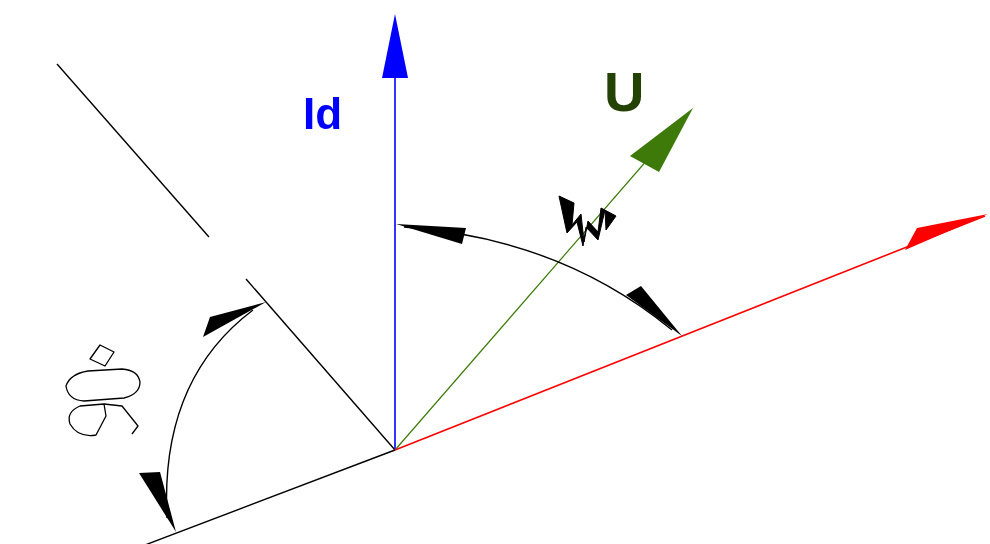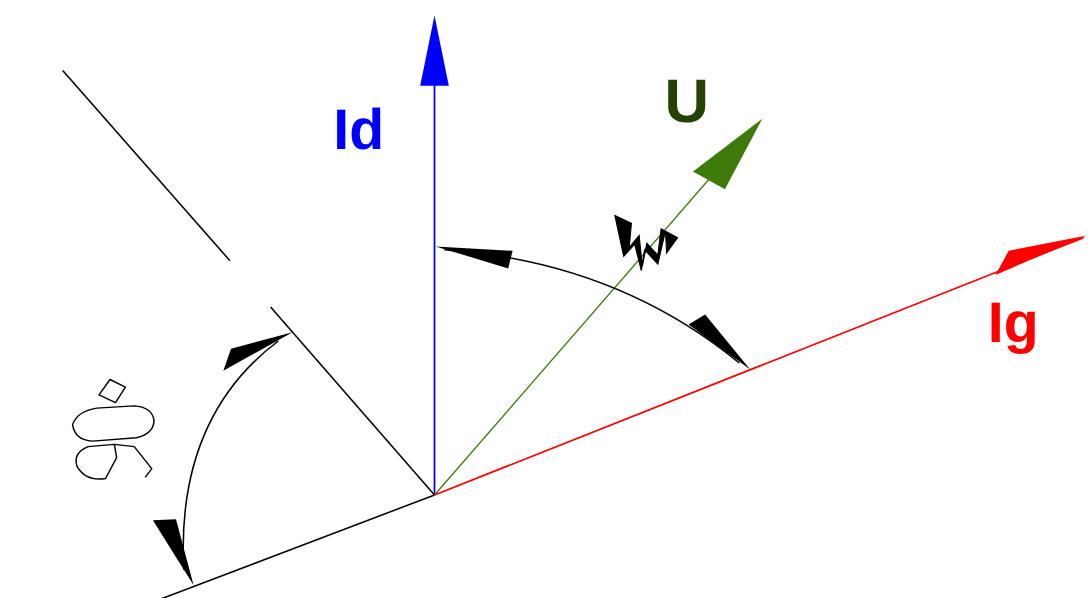--- a/index.html
+++ b/index.html
@@ -28,21 +28,21 @@
     position: absolute;
     font-family: "Liberation Sans", sans-serif;
     font-weight: bold;
     line-height: 1;
     white-space: pre;
     user-select: none;
   }
   #label-id {
     left: 303px;
     top: 92px;
-    font-size: 52px;
+    font-size: 44px;
     color: #0000ff;
   }
   #label-u {
     left: 604px;
     top: 64px;
     font-size: 56px;
     color: #254205;
   }
   #label-ig {
     left: 898px;
@@ -109,21 +109,20 @@
       <polygon points="266,302 203,337 210,317" fill="#000000"></polygon>
       <polygon points="176,532 139,473 160,472" fill="#000000"></polygon>
     </g>
 
   </svg>
 
   <div class="vlabel" id="label-id">Id</div>
 
   <div class="vlabel" id="label-u">U</div>
 
-  <div class="vlabel" id="label-ig">Ig</div>
 
   <div id="label-angle-left" title="90 degrees (outline, rotated)">
     <svg class="outline-svg" viewBox="0 0 160 130">
 
       <path d="M 74,15 L 88,22 L 79,36 L 64,29 Z" fill="none" stroke="#000000" stroke-width="1.3" stroke-linejoin="round"></path>
 
       <path d="M 40,56 Q 44,44 62,41 L 96,39 Q 112,40 114,52 Q 114,64 98,68 L 58,71 Q 42,70 40,56 Z" fill="none" stroke="#000000" stroke-width="1.3" stroke-linejoin="round"></path>
 
       <path d="M 44,94 Q 40,82 54,76 L 78,74 L 80,86 L 70,105 Q 52,108 44,94 Z" fill="none" stroke="#000000" stroke-width="1.3" stroke-linejoin="round"></path>
       <path d="M 78,74 L 96,76 L 112,96 L 106,104" fill="none" stroke="#000000" stroke-width="1.3" stroke-linejoin="round"></path>

